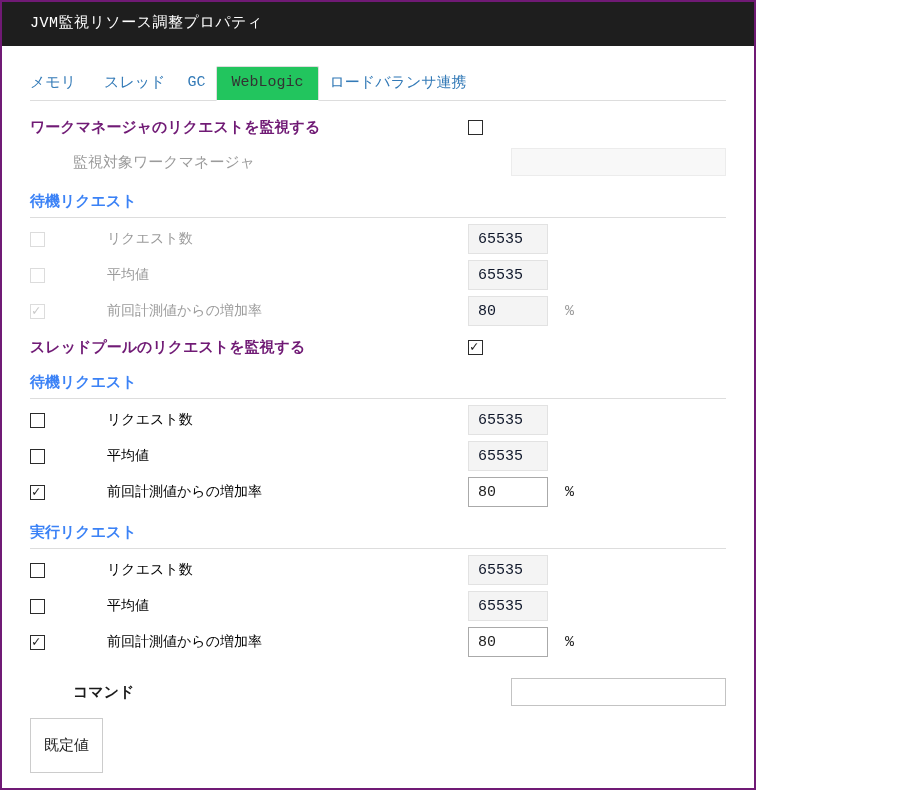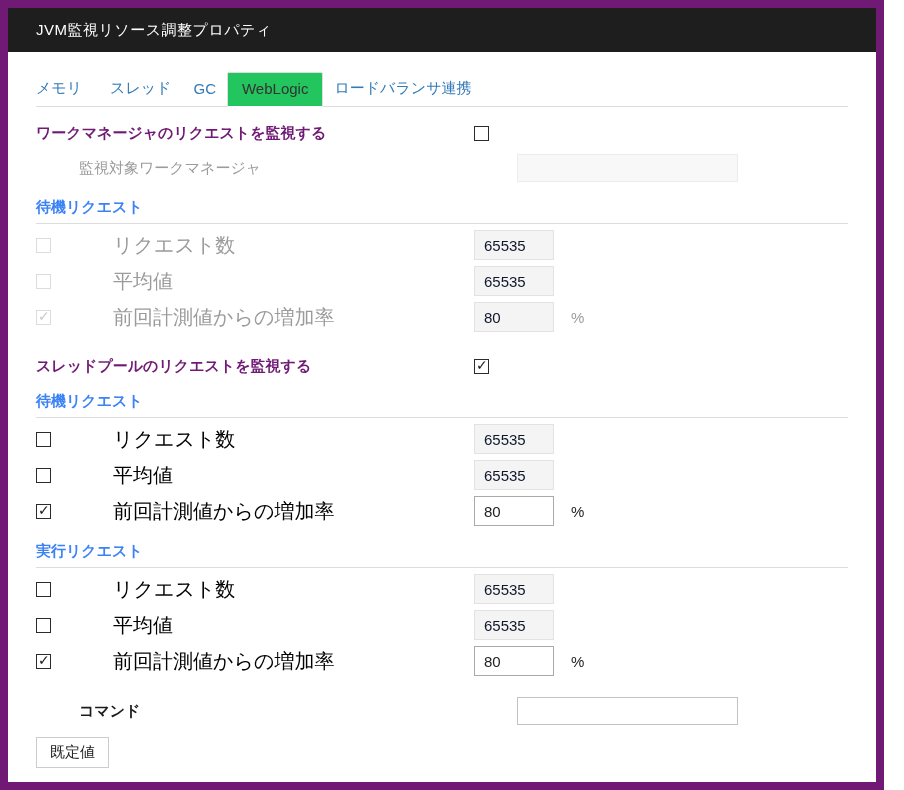--- a/index.html
+++ b/index.html
@@ -1,24 +1,25 @@
 <!DOCTYPE html>
 <html><head>
 <meta charset="utf-8">
 <style>
   * { margin: 0; padding: 0; box-sizing: border-box; }
   html,body { background: #fff; }
   body { font-family: "Liberation Sans", "DejaVu Sans", sans-serif; }
 
   .dialog {
-    width: 884px; height: 790px;
-    border: 8px solid #701a75;
+    width: 756px; height: 790px;
+    border: 2px solid #701a75;
     background: #fff;
     overflow: hidden;
     position: relative;
+    font-family: Liberation Mono, monospace;
   }
 
   .titlebar {
     background: #1e1e1e; color: #fff;
     height: 44px; line-height: 44px;
     padding: 0 28px; font-size: 15px;
     letter-spacing: .5px;
   }
 
   .content { padding: 0 28px; }
@@ -56,21 +57,21 @@
 
   .section-h {
     margin-top: 16px;
     font-size: 15px; font-weight: bold; color: #3b82f6;
     padding-bottom: 6px;
     border-bottom: 1px solid #ddd;
   }
 
   .item-row { display: flex; align-items: center; margin-top: 6px; height: 30px; }
   .item-row .cbcell { width: 77px; flex: 0 0 77px; display: flex; align-items: center; }
-  .item-row .ilbl { width: 361px; flex: 0 0 361px; font-size: 20px; }
+  .item-row .ilbl { width: 361px; flex: 0 0 361px; font-size: 14px; }
 
   
   .cb {
     width: 15px; height: 15px; display: inline-block;
     background: #fff; border: 1px solid #2b2b2b;
     position: relative; flex: 0 0 15px;
   }
   .cb.checked::after {
     content: "\2713";
     position: absolute; left: 1px; top: -3px;
@@ -91,21 +92,21 @@
   .txt-disabled { background: #f8f8f8; border: 1px solid #ececec; color: #9b9b9b; }
   .txt-enabled  { background: #fff; border: 1px solid #c3c3c3; color: #222; }
 
   .unit { font-size: 15px; margin-left: 17px; color: #222; }
   .unit-disabled { color: #9b9b9b; }
 
   
   .btn {
     display: inline-block; background: #fff;
     border: 1px solid #ccc; color: #222;
-    font-size: 15px; padding: 5px 13px;
+    font-size: 15px; padding: 17px 13px;
     cursor: pointer; text-align: center;
     font-family: inherit;
   }
   .btn-ok { padding: 5px 16px; }
   .btn-disabled { color: #b5b5b5; cursor: default; }
   .default-btn-row { margin-top: 12px; }
   .footer {
     display: flex; justify-content: flex-end; gap: 7px;
     margin-top: 17px; padding-right: 0;
   }
@@ -157,21 +158,21 @@
 
     <div class="item-row">
       <div class="cbcell">
           <span class="cb disabled checked"></span>
         </div>
       <div class="ilbl lbl-disabled">前回計測値からの増加率</div>
       <input class="fld num num-disabled" type="text" disabled="" value="80" style="">
       <span class="unit unit-disabled">%</span>
     </div>
 
-    <div class="row toggle-row" style="margin-top:25px;">
+    <div class="row toggle-row" style="margin-top:12px;">
       <div class="lblcol">スレッドプールのリクエストを監視する</div>
       <span class="cb checked"></span>
     </div>
 
     <div class="section-h">待機リクエスト</div>
 
     <div class="item-row">
       <div class="cbcell">
           <span class="cb"></span>
         </div>

